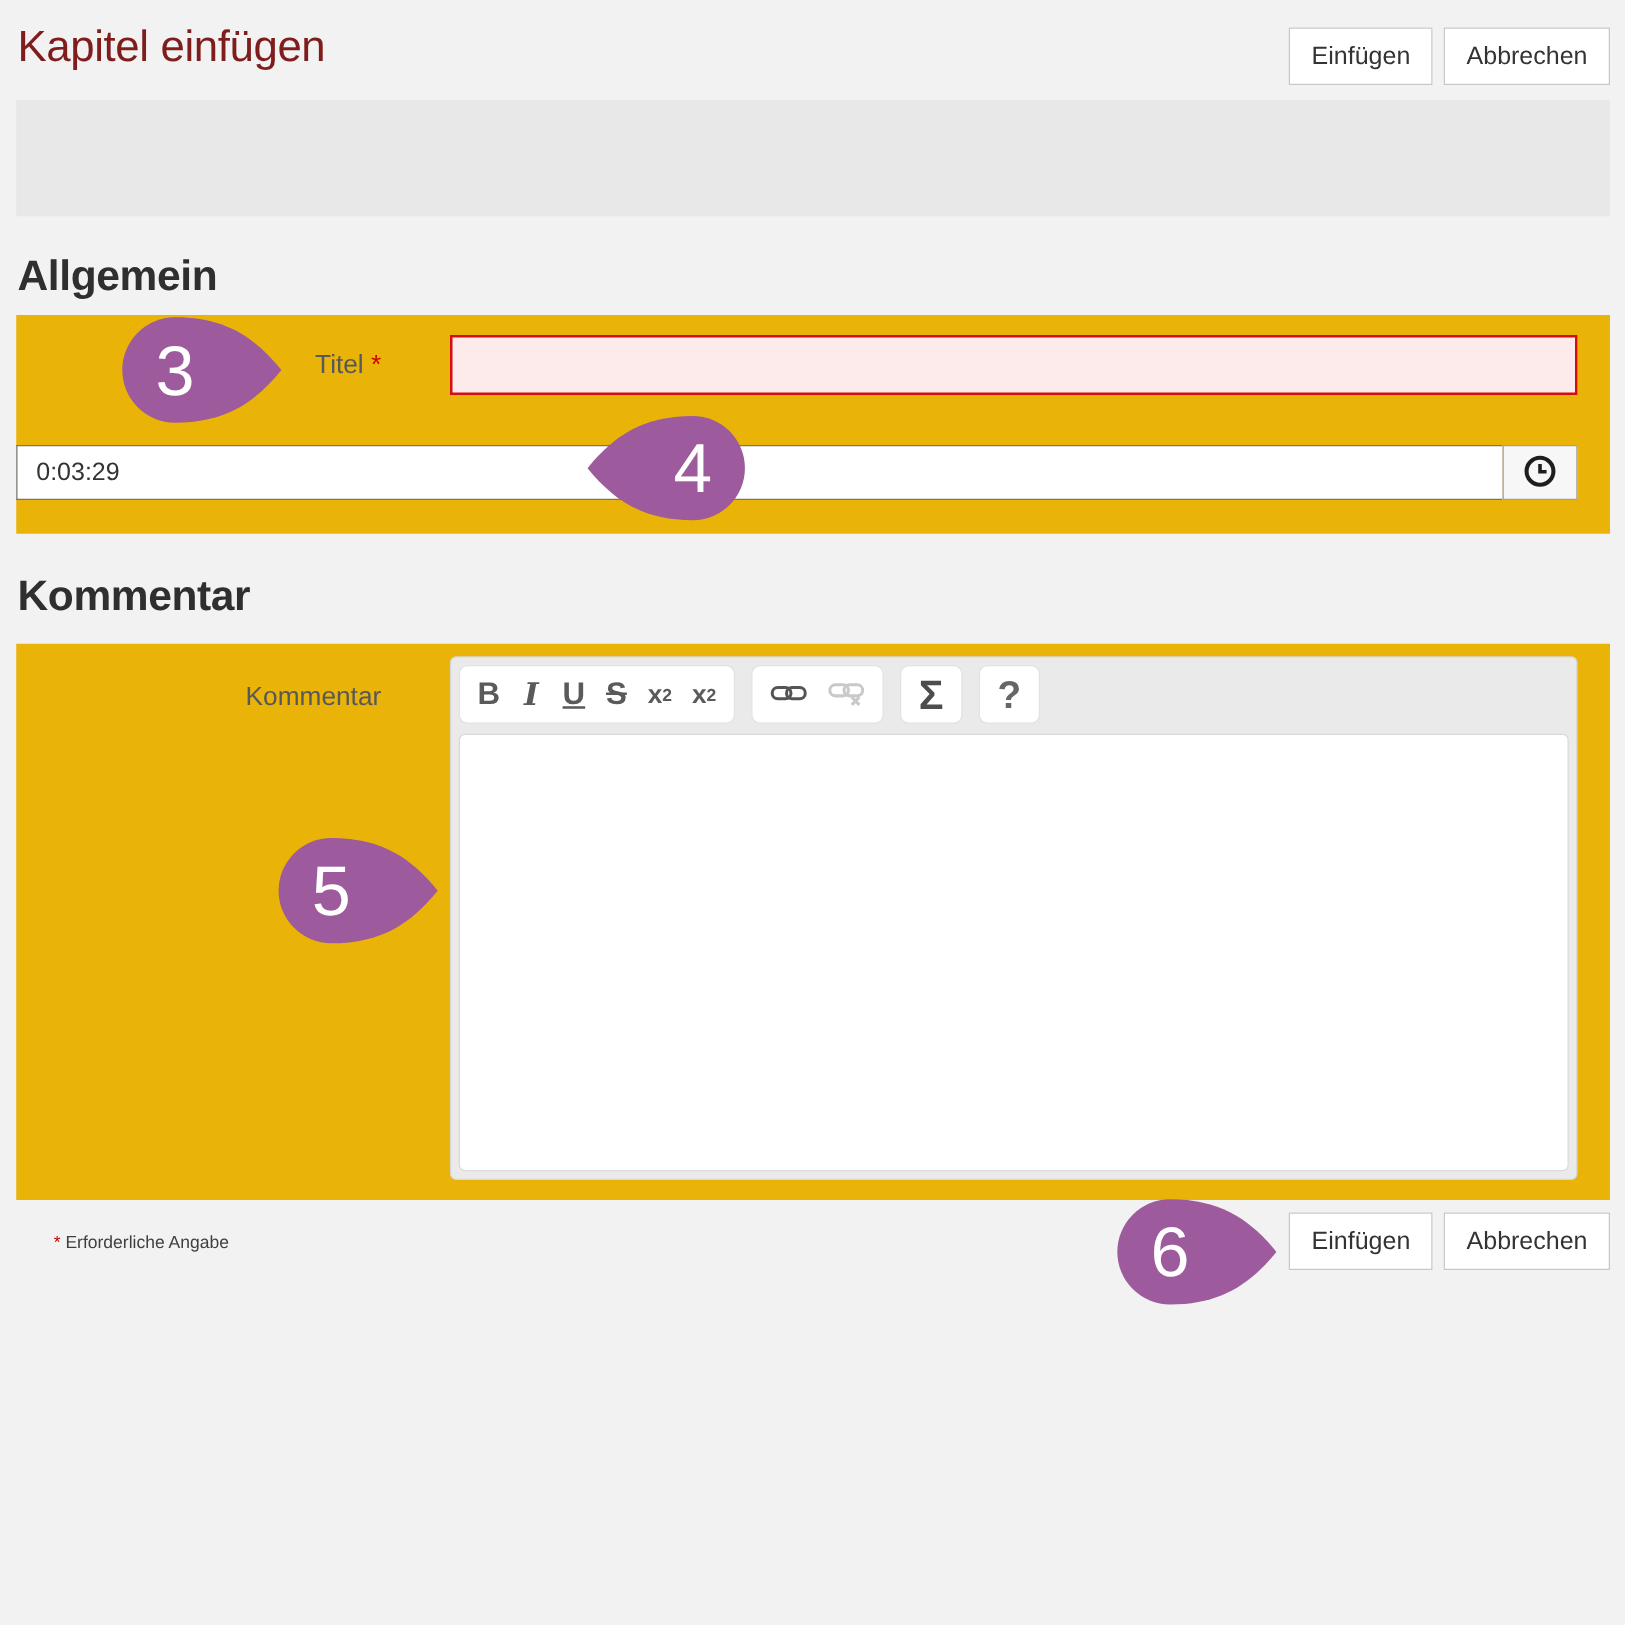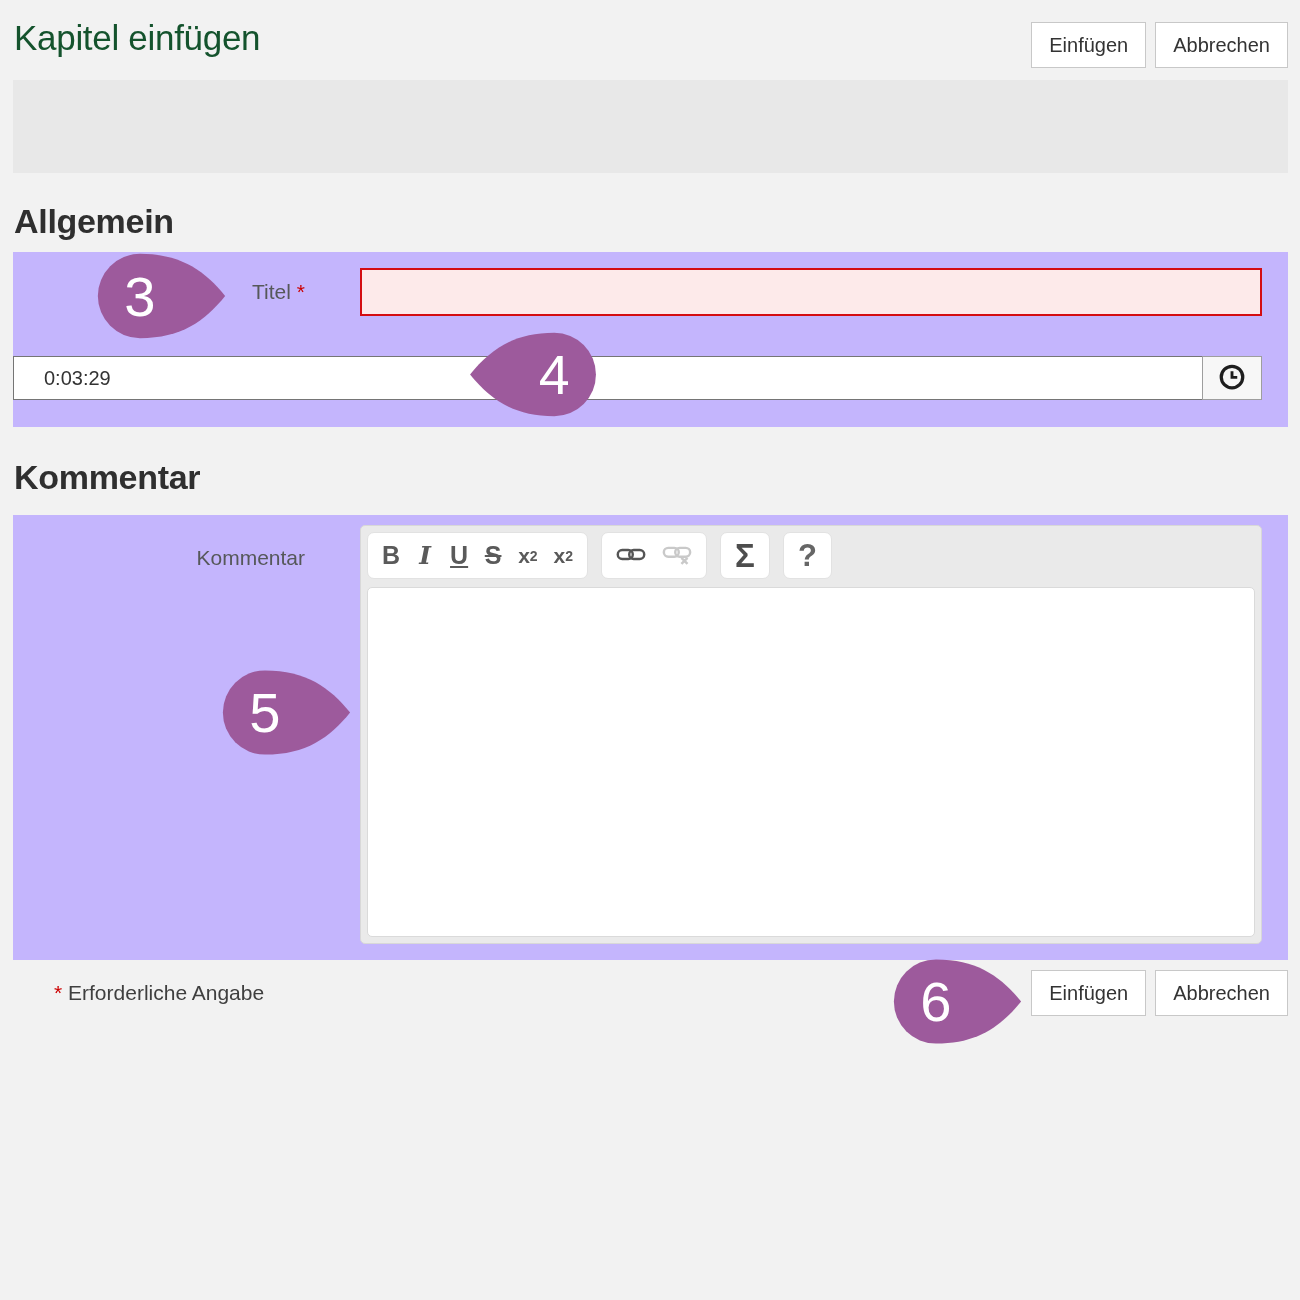--- a/index.html
+++ b/index.html
@@ -9,21 +9,21 @@
     background:#f2f2f2;
     font-family:"Liberation Sans", sans-serif;
     color:#333;
   }
   .page { position:relative; width:1300px; height:1300px; overflow:hidden; }
 
   
   .header { position:relative; height:80px; }
   .page-title {
     position:absolute; left:14px; top:20px;
-    font-size:35px; font-weight:400; color:#14532d;
+    font-size:35px; font-weight:400; color:#7f1d1d;
     margin:0; letter-spacing:-0.3px; line-height:1;
   }
   .header-buttons { position:absolute; right:12px; top:22px; display:flex; gap:9px; }
   .btn {
     background:#ffffff; border:1px solid #c8c8c8;
     font-family:"Liberation Sans", sans-serif;
     font-size:20px; color:#333; padding:10px 17px;
     cursor:pointer; line-height:1.2;
   }
 
@@ -31,35 +31,35 @@
   .band { margin:0 12px 0 13px; height:93px; background:#e8e8e8; }
 
   
   .section-heading {
     font-size:34px; font-weight:700; color:#2f2f2f;
     margin:31px 0 14px 14px; line-height:1; letter-spacing:-0.3px;
   }
   .section-heading.second { margin-top:33px; margin-bottom:21px; }
 
   
-  .panel { margin:0 12px 0 13px; background:#c4b5fd; }
+  .panel { margin:0 12px 0 13px; background:#eab308; }
   .panel-general { padding:16px 26px 27px 0; }
   .panel-comment { padding:10px 26px 16px 0; display:flex; }
 
   .form-row { display:flex; align-items:center; }
   .form-row + .form-row { margin-top:40px; }
   .form-label {
     flex:0 0 292px; text-align:right; margin-right:55px;
     font-size:21px; color:#56585a; line-height:1.2;
   }
   .req { color:#cc0000; }
 
   .input {
     flex:1; height:44px; font-family:"Liberation Sans", sans-serif;
-    font-size:20px; color:#333; padding:0 30px;
+    font-size:20px; color:#333; padding:0 15px;
     border:1px solid #757575; background:#fff; outline:none;
   }
   .input-error {
     height:48px; background:#fdeaea; border:2px solid #d40d12;
   }
   .input-group { flex:1; display:flex; }
   .input-group .input { border-right:none; }
   .addon-btn {
     width:60px; height:44px; flex:0 0 60px;
     background:#f7f7f7; border:1px solid #9e9e9e;
@@ -99,21 +99,21 @@
     font-family:"Liberation Sans", sans-serif; font-size:18px;
     padding:10px; outline:none;
   }
 
   
   .footer {
     margin:10px 12px 0 13px;
     display:flex; justify-content:space-between; align-items:center;
     height:46px;
   }
-  .required-note { margin-left:41px; font-size:21px; color:#3f3f3f; }
+  .required-note { margin-left:30px; font-size:14px; color:#3f3f3f; }
   .footer-buttons { display:flex; gap:9px; }
 
   
   .callout { position:absolute; pointer-events:none; }
   .callout svg { display:block; width:100%; height:100%; }
   .callout-3 { left:95px;  top:252px; width:133px; height:88px; }
   .callout-4 { left:467px; top:331px; width:132px; height:87px; }
   .callout-5 { left:221px; top:668px; width:131px; height:89px; }
   .callout-6 { left:892px; top:957px; width:131px; height:89px; }
   .callout text {

